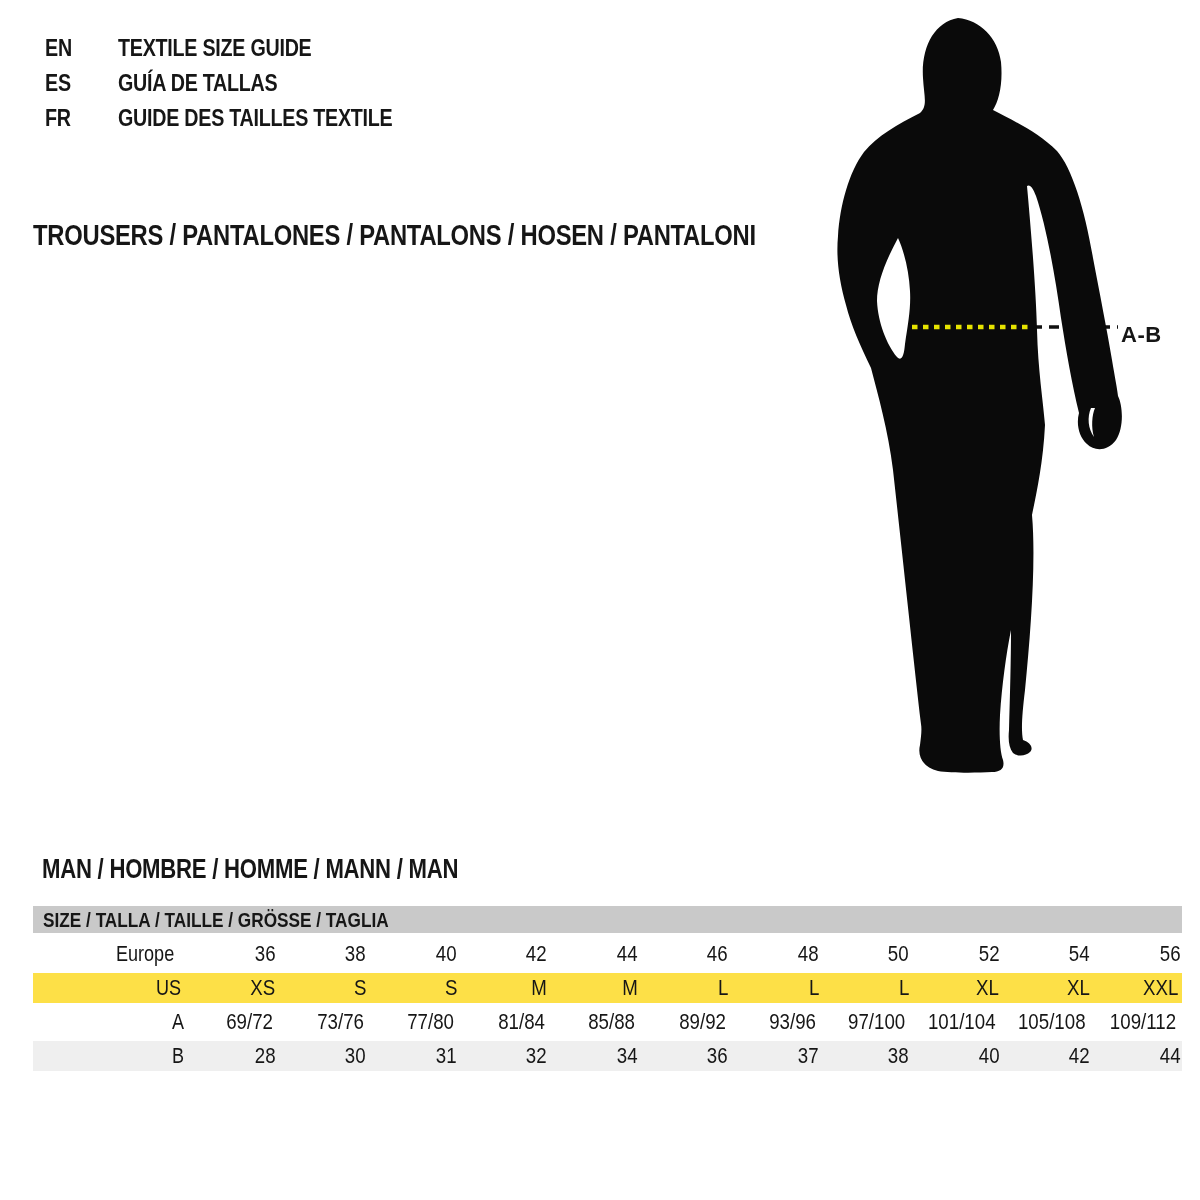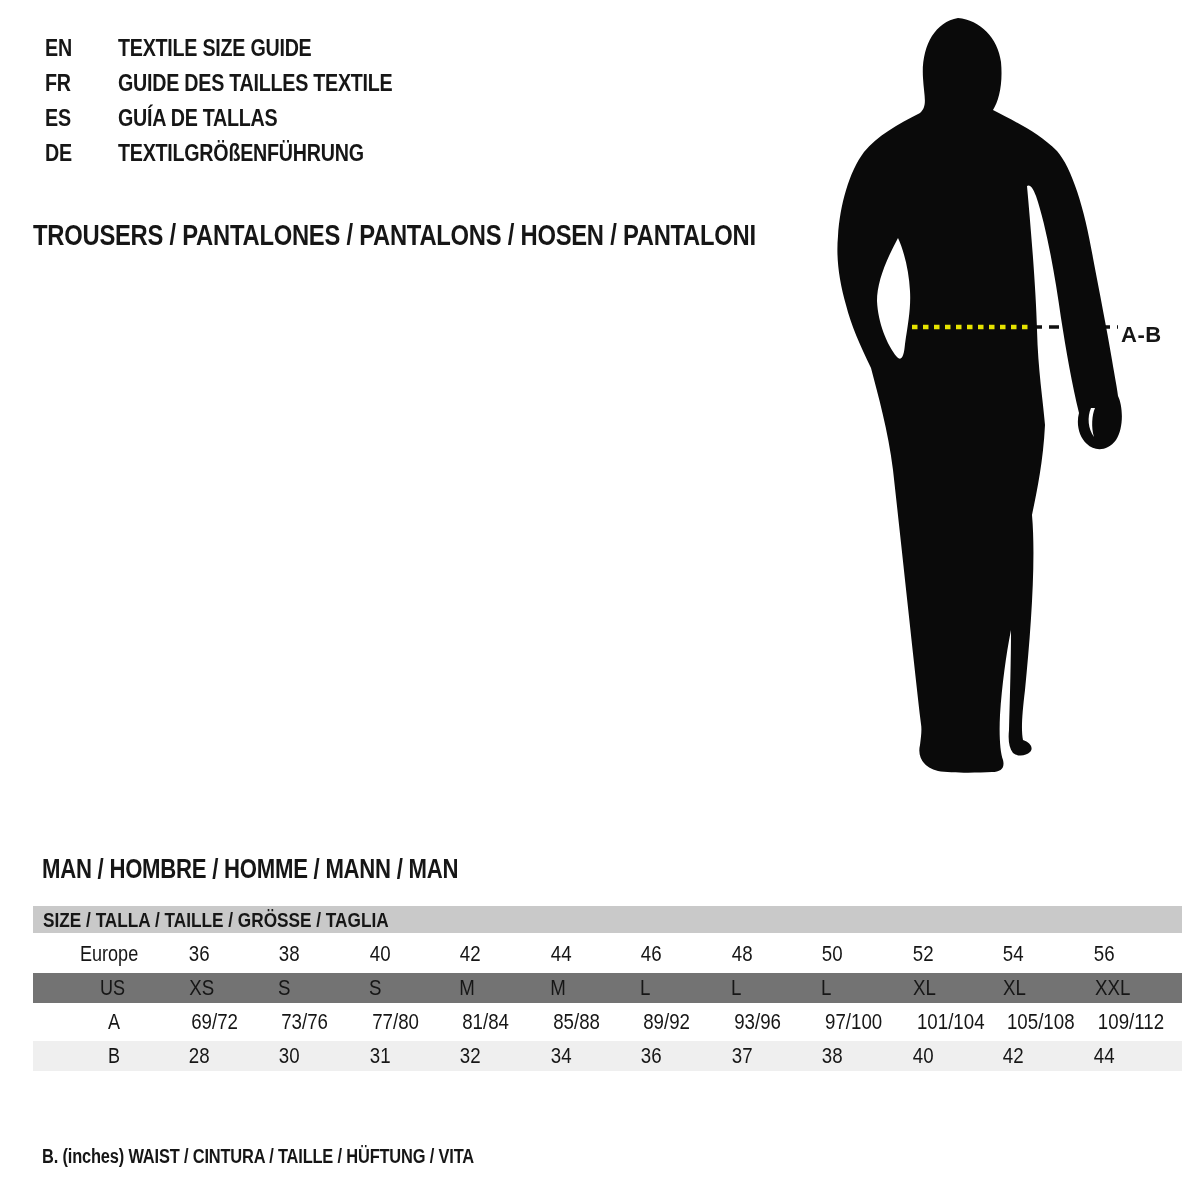--- a/index.html
+++ b/index.html
@@ -16,48 +16,44 @@
   .category-heading { position:absolute; left:33px; top:219px; font-size:29px; font-weight:bold; letter-spacing:-0.3px; }
 
   .figure-svg { position:absolute; left:0; top:0; width:1200px; height:1200px; }
   .ab-label   { position:absolute; left:1121px; top:322px; font-size:22px; font-weight:bold; letter-spacing:0.5px; }
 
   .section-heading { position:absolute; left:42px; top:854px; font-size:27px; font-weight:bold; letter-spacing:-0.3px; }
 
   .size-table { position:absolute; left:33px; top:906px; width:1149px; }
   .thead { height:27px; line-height:27px; padding-left:10px; font-size:21px; font-weight:bold; margin-bottom:6px; }
   .trow  { display:grid; grid-template-columns:154px repeat(11, 1fr); height:30px; line-height:30px; margin-bottom:4px; font-size:22px; font-weight:400; }
-  .tcell { text-align:left; overflow:visible; }
-  .tcell.label { text-align:center; padding-left:10px; }
+  .tcell { text-align:right; overflow:visible; }
+  .tcell.label { text-align:right; padding-left:10px; }
 
   .footnote { position:absolute; left:42px; font-size:20px; font-weight:bold; letter-spacing:-0.2px; }
   .footnote.fa { top:1111px; }
   .footnote.fb { top:1145px; }
 </style>
 </head>
 <body>
 
 <div id="canvas">
 
   <div class="lang-block">
     <div class="lang-row">
       <span class="lang-code"><span class="cond">EN</span></span>
       <span class="cond">TEXTILE SIZE GUIDE</span>
     </div>
     <div class="lang-row">
-      <span class="lang-code"><span class="cond">FR</span></span>
-      <span class="cond">GUIDE DES TAILLES TEXTILE</span>
-    </div>
-    <div class="lang-row">
       <span class="lang-code"><span class="cond">ES</span></span>
       <span class="cond">GUÍA DE TALLAS</span>
     </div>
     <div class="lang-row">
-      <span class="lang-code"><span class="cond">DE</span></span>
-      <span class="cond">TEXTILGRÖßENFÜHRUNG</span>
+      <span class="lang-code"><span class="cond">FR</span></span>
+      <span class="cond">GUIDE DES TAILLES TEXTILE</span>
     </div>
   </div>
 
   <div class="category-heading">
     <span class="cond">TROUSERS / PANTALONES / PANTALONS / HOSEN / PANTALONI</span>
   </div>
 
   <svg class="figure-svg" viewBox="0 0 1200 1200" aria-hidden="true">
 
     <line x1="1032" y1="327" x2="1118" y2="327" stroke-width="3.5" stroke-dasharray="10 7" stroke="#111111" style="stroke: rgb(17, 17, 17);"></line>
@@ -135,21 +131,21 @@
       <div class="tcell"><span class="cond-c">42</span></div>
       <div class="tcell"><span class="cond-c">44</span></div>
       <div class="tcell"><span class="cond-c">46</span></div>
       <div class="tcell"><span class="cond-c">48</span></div>
       <div class="tcell"><span class="cond-c">50</span></div>
       <div class="tcell"><span class="cond-c">52</span></div>
       <div class="tcell"><span class="cond-c">54</span></div>
       <div class="tcell"><span class="cond-c">56</span></div>
     </div>
 
-    <div class="trow" style="background-color: #737373;">
+    <div class="trow" style="background-color: #fde047;">
       <div class="tcell label"><span class="cond">US</span></div>
       <div class="tcell"><span class="cond-c">XS</span></div>
       <div class="tcell"><span class="cond-c">S</span></div>
       <div class="tcell"><span class="cond-c">S</span></div>
       <div class="tcell"><span class="cond-c">M</span></div>
       <div class="tcell"><span class="cond-c">M</span></div>
       <div class="tcell"><span class="cond-c">L</span></div>
       <div class="tcell"><span class="cond-c">L</span></div>
       <div class="tcell"><span class="cond-c">L</span></div>
       <div class="tcell"><span class="cond-c">XL</span></div>
@@ -181,17 +177,14 @@
       <div class="tcell"><span class="cond-c">34</span></div>
       <div class="tcell"><span class="cond-c">36</span></div>
       <div class="tcell"><span class="cond-c">37</span></div>
       <div class="tcell"><span class="cond-c">38</span></div>
       <div class="tcell"><span class="cond-c">40</span></div>
       <div class="tcell"><span class="cond-c">42</span></div>
       <div class="tcell"><span class="cond-c">44</span></div>
     </div>
   </div>
 
-  <div class="footnote fb">
-    <span class="cond">B. (inches) WAIST / CINTURA / TAILLE / HÜFTUNG / VITA</span>
-  </div>
 
 </div>
 
 </body></html>

